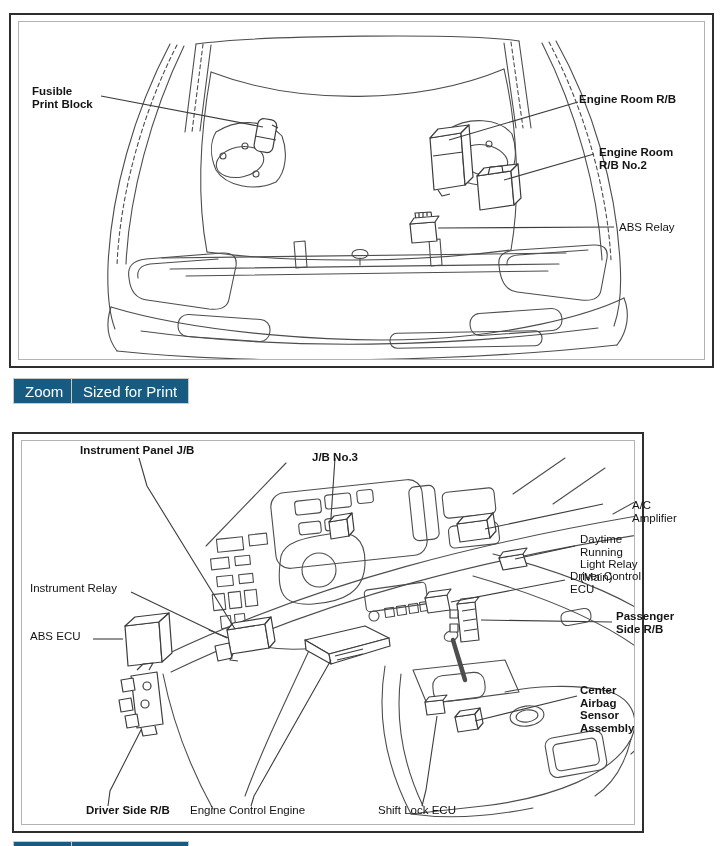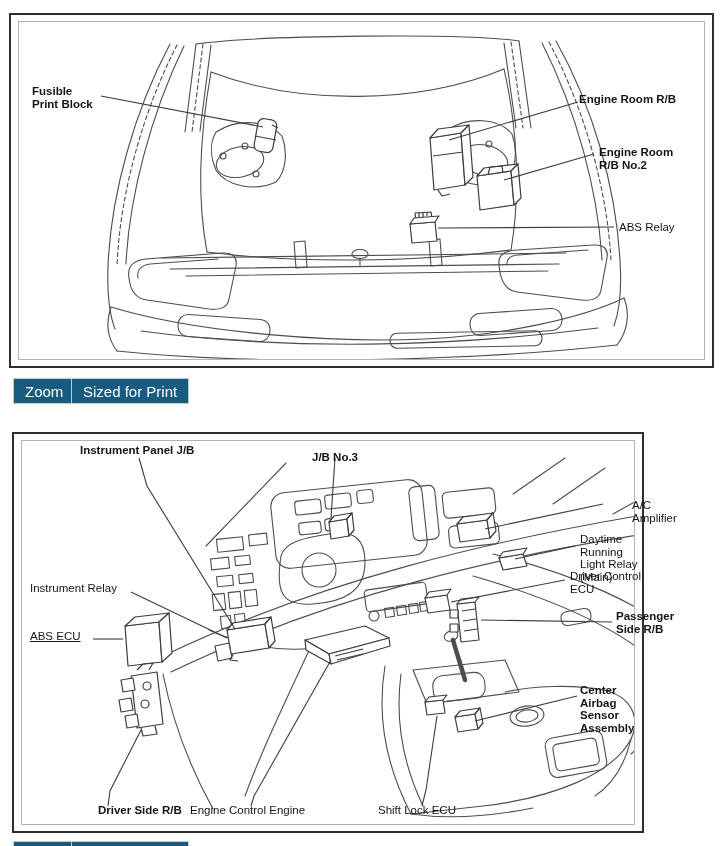--- a/index.html
+++ b/index.html
@@ -37,23 +37,23 @@
   #lab-abs-relay{left:608px;top:206px;}
 
   
   #lab-ipjb{left:66px;top:10px;}
   #lab-jb3{left:298px;top:10px;margin-top:7px;}
   #lab-acamp{left:618px;top:58px;margin-top:7px;}
   #lab-drl{left:566px;top:99px;}
   #lab-cruise{left:556px;top:136px;}
   #lab-psrb{left:602px;top:176px;}
   #lab-intrelay{left:16px;top:148px;}
-  #lab-absecu{left:16px;top:196px;text-decoration:underline;}
+  #lab-absecu{left:16px;top:196px;}
   #lab-airbag{left:566px;top:250px;font-weight:bold;}
-  #lab-dsrb{left:52px;top:370px;padding-left:32px;}
+  #lab-dsrb{left:40px;top:370px;padding-left:32px;}
   #lab-ecm{left:176px;top:370px;}
   #lab-shiftlock{left:364px;top:370px;}
 
   #btn-zoom-top{left:13px;top:378px;}
   #btn-print-top{left:71px;top:378px;}
   #btn-zoom-bottom{left:13px;top:841px;}
   #btn-print-bottom{left:71px;top:841px;}
 </style>
 </head>
 <body>

